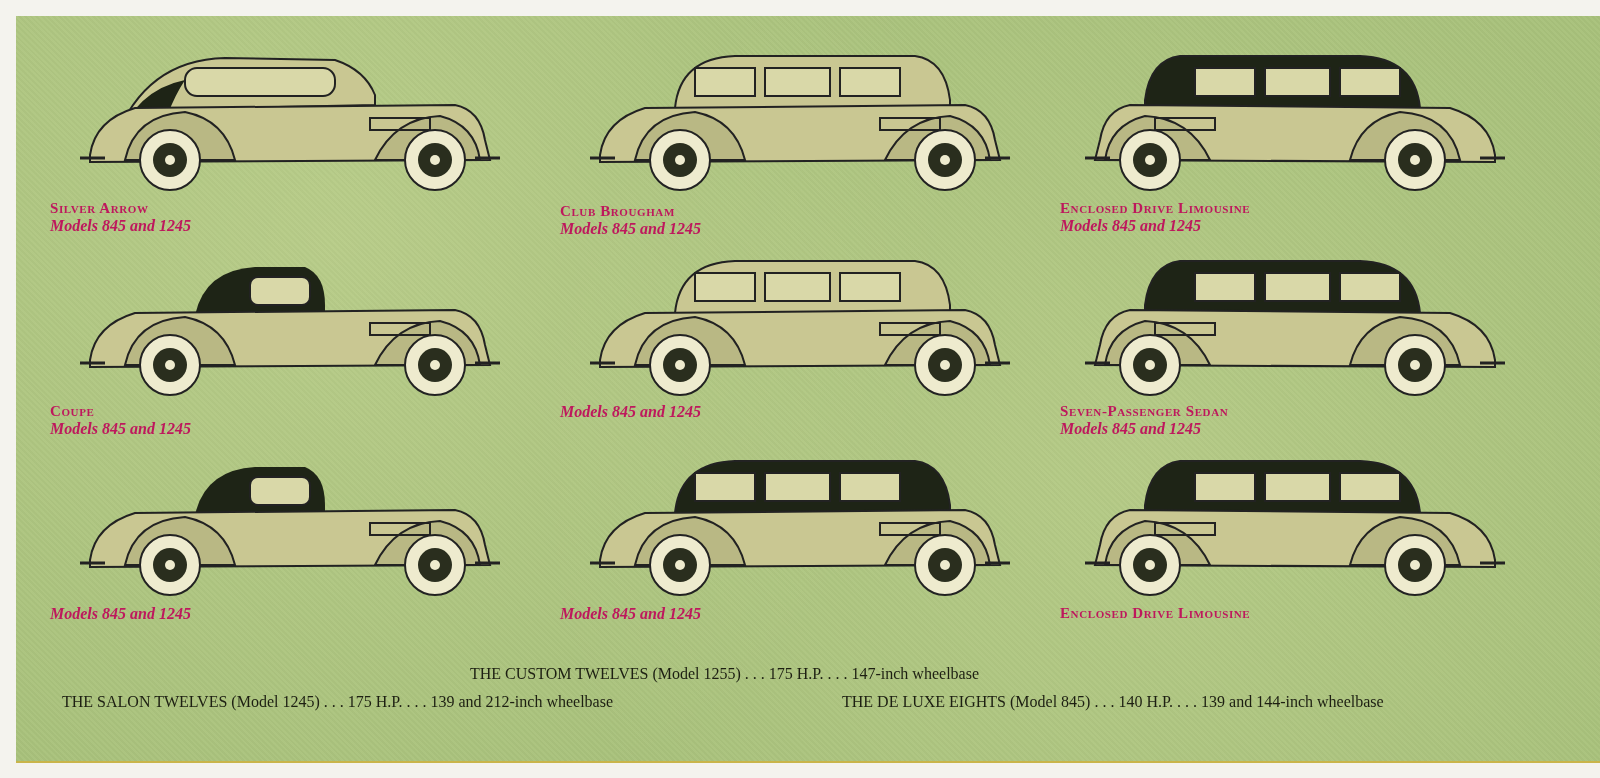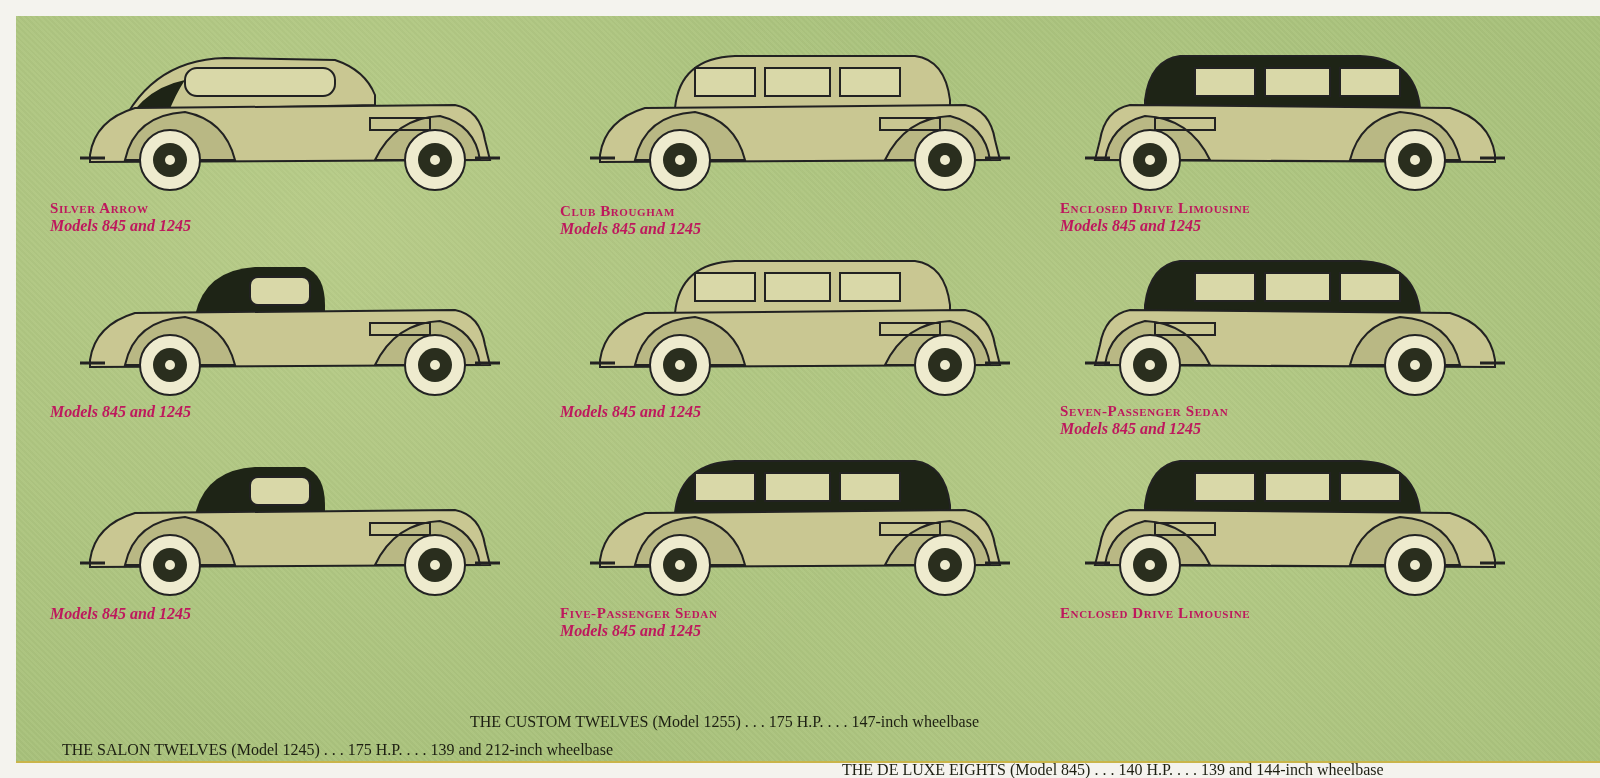--- a/index.html
+++ b/index.html
@@ -8,21 +8,21 @@
     background:
       radial-gradient(circle at 20% 30%, rgba(255,255,200,0.18), transparent 45%),
       radial-gradient(circle at 70% 60%, rgba(255,255,200,0.15), transparent 50%),
       repeating-linear-gradient(45deg, rgba(0,0,0,0.025) 0 2px, rgba(255,255,255,0.02) 2px 4px),
       #a9c27c;
     border-bottom:2px solid #c9b54a;}
   .car{position:absolute;width:430px;height:150px;}
   .cap{position:absolute;width:480px;text-align:left;color:#be185d;}
   .cap .name{font-variant:small-caps;font-weight:bold;font-size:15px;letter-spacing:0.6px;display:block;}
   .cap .models{font-style:italic;font-size:16px;font-weight:bold;display:block;}
-  .footer{position:absolute;color:#1d1f12;font-size:16px;white-space:nowrap;margin-top:48px;}
+  .footer{position:absolute;color:#1d1f12;font-size:16px;white-space:nowrap;}
 </style>
 </head>
 <body>
 
 <div class="panel"></div>
 
 <div id="grid">
     <svg class="car" viewBox="0 0 430 150" style="left:75px;top:50px;">
       <path d="M40 90 Q70 10 150 8 L260 10 Q290 20 300 45 L300 55 L60 60 Z" fill="#c9c792" stroke="#222" stroke-width="2"></path>
               <path d="M40 95 Q60 40 110 30 Q90 60 80 110 Z" fill="#1e2416"></path>
@@ -98,20 +98,21 @@
       <circle cx="95" cy="110" r="30" fill="#eeebce" stroke="#222" stroke-width="2"></circle>
       <circle cx="95" cy="110" r="17" fill="#2a2e1e"></circle>
       <circle cx="95" cy="110" r="5" fill="#eeebce"></circle>
       <circle cx="360" cy="110" r="30" fill="#eeebce" stroke="#222" stroke-width="2"></circle>
       <circle cx="360" cy="110" r="17" fill="#2a2e1e"></circle>
       <circle cx="360" cy="110" r="5" fill="#eeebce"></circle>
       <line x1="5" y1="108" x2="30" y2="108" stroke="#222" stroke-width="3"></line>
       <line x1="400" y1="108" x2="425" y2="108" stroke="#222" stroke-width="3"></line>
     </svg>
     <div class="cap" style="left:50px;top:403px;">
+      <span class="name">Coupe</span>
       <span class="models">Models 845 and 1245</span>
     </div>
     <svg class="car" viewBox="0 0 430 150" style="left:585px;top:255px;">
       <path d="M90 58 Q95 8 150 6 L330 6 Q360 10 365 50 L365 58 Z" fill="#c9c792" stroke="#222" stroke-width="2"></path>
               <rect x="110" y="18" width="60" height="28" fill="#d9d8a8" stroke="#222" stroke-width="2"></rect>
               <rect x="180" y="18" width="65" height="28" fill="#d9d8a8" stroke="#222" stroke-width="2"></rect>
               <rect x="255" y="18" width="60" height="28" fill="#d9d8a8" stroke="#222" stroke-width="2"></rect>
       <path d="M15 105 Q20 70 60 58 L380 55 Q405 60 410 90 L415 110 L15 112 Z" fill="#c9c792" stroke="#222" stroke-width="2"></path>
       <path d="M50 110 Q60 65 110 62 Q150 70 160 110 Z" fill="#b9b884" stroke="#222" stroke-width="2"></path>
       <path d="M300 110 Q320 68 365 66 Q400 75 405 110 Z" fill="#b9b884" stroke="#222" stroke-width="2"></path>
@@ -181,21 +182,20 @@
       <circle cx="95" cy="110" r="30" fill="#eeebce" stroke="#222" stroke-width="2"></circle>
       <circle cx="95" cy="110" r="17" fill="#2a2e1e"></circle>
       <circle cx="95" cy="110" r="5" fill="#eeebce"></circle>
       <circle cx="360" cy="110" r="30" fill="#eeebce" stroke="#222" stroke-width="2"></circle>
       <circle cx="360" cy="110" r="17" fill="#2a2e1e"></circle>
       <circle cx="360" cy="110" r="5" fill="#eeebce"></circle>
       <line x1="5" y1="108" x2="30" y2="108" stroke="#222" stroke-width="3"></line>
       <line x1="400" y1="108" x2="425" y2="108" stroke="#222" stroke-width="3"></line>
     </svg>
     <div class="cap" style="left:560px;top:605px;">
-      <span class="name">Five-Passenger Sedan</span>
       <span class="models">Models 845 and 1245</span>
     </div>
     <svg class="car" viewBox="0 0 430 150" style="left:1080px;top:455px;transform:scaleX(-1);">
       <path d="M90 58 Q95 8 150 6 L330 6 Q360 10 365 50 L365 58 Z" fill="#1e2416" stroke="#222" stroke-width="2"></path>
               <rect x="110" y="18" width="60" height="28" fill="#d9d8a8" stroke="#222" stroke-width="2"></rect>
               <rect x="180" y="18" width="65" height="28" fill="#d9d8a8" stroke="#222" stroke-width="2"></rect>
               <rect x="255" y="18" width="60" height="28" fill="#d9d8a8" stroke="#222" stroke-width="2"></rect>
       <path d="M15 105 Q20 70 60 58 L380 55 Q405 60 410 90 L415 110 L15 112 Z" fill="#c9c792" stroke="#222" stroke-width="2"></path>
       <path d="M50 110 Q60 65 110 62 Q150 70 160 110 Z" fill="#b9b884" stroke="#222" stroke-width="2"></path>
       <path d="M300 110 Q320 68 365 66 Q400 75 405 110 Z" fill="#b9b884" stroke="#222" stroke-width="2"></path>
@@ -209,13 +209,13 @@
       <line x1="5" y1="108" x2="30" y2="108" stroke="#222" stroke-width="3"></line>
       <line x1="400" y1="108" x2="425" y2="108" stroke="#222" stroke-width="3"></line>
     </svg>
     <div class="cap" style="left:1060px;top:605px;">
       <span class="name">Enclosed Drive Limousine</span>
     </div>
   </div>
 
 <div class="footer" style="left:470px;top:665px;">THE CUSTOM TWELVES (Model 1255) . . . 175 H.P. . . . 147-inch wheelbase</div>
 <div class="footer" style="left:62px;top:693px;">THE SALON TWELVES (Model 1245) . . . 175 H.P. . . . 139 and 212-inch wheelbase</div>
-<div class="footer" style="left:842px;top:713px;">THE DE LUXE EIGHTS (Model 845) . . . 140 H.P. . . . 139 and 144-inch wheelbase</div>
+<div class="footer" style="left:842px;top:693px;">THE DE LUXE EIGHTS (Model 845) . . . 140 H.P. . . . 139 and 144-inch wheelbase</div>
 
 </body></html>

